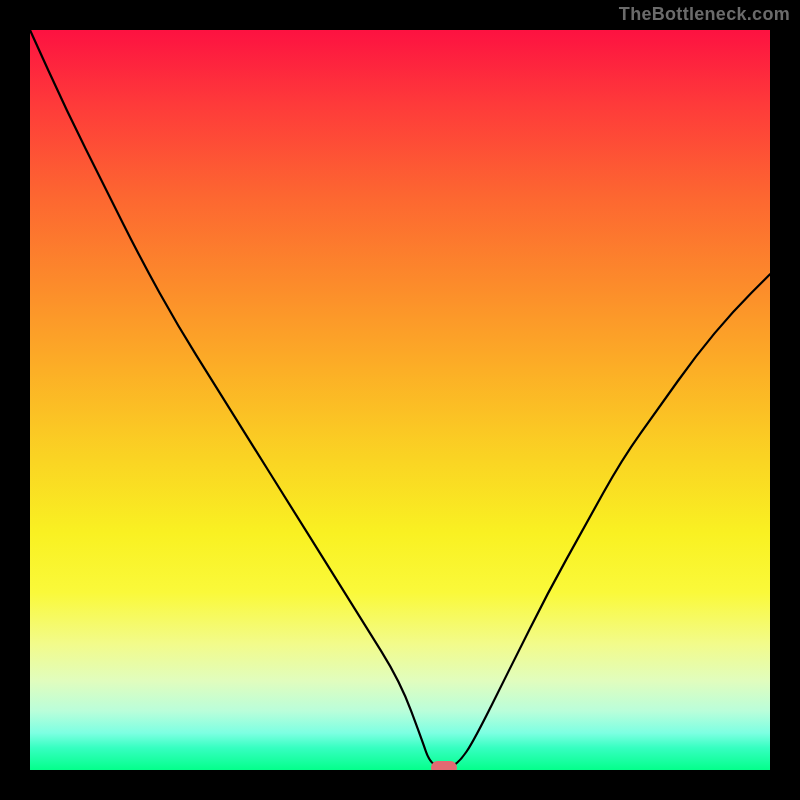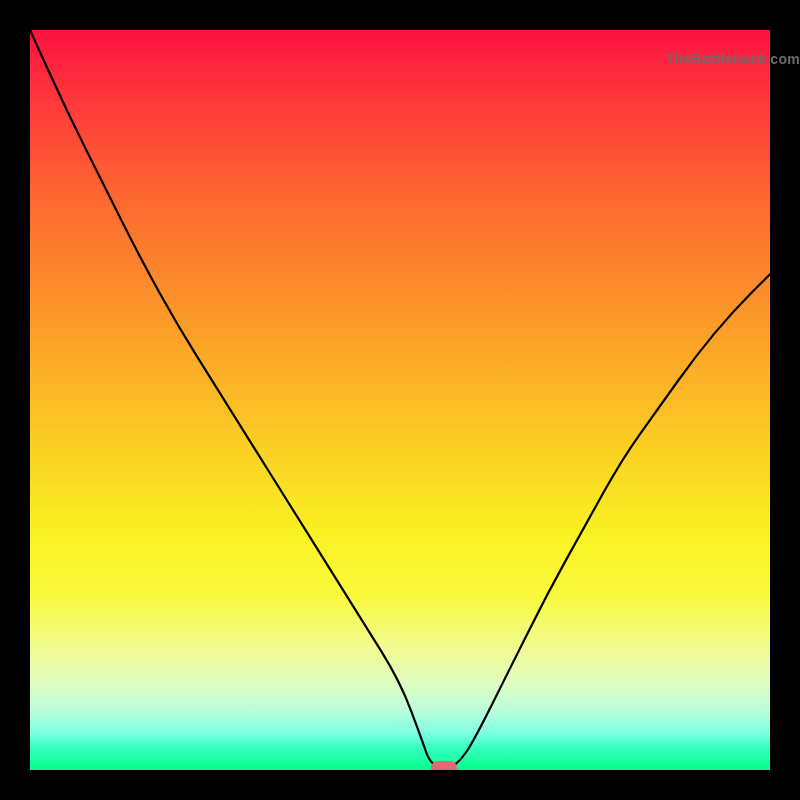--- a/index.html
+++ b/index.html
@@ -13,27 +13,26 @@
   }
   .stage {
     position: relative;
     width: 800px;
     height: 800px;
     background: #000;
   }
   .watermark {
     position: absolute;
     top: 4px;
-    right: 0;
+    right: 10px;
     color: #6b6b6b;
-    font-size: 14px;
+    font-size: 18px;
     font-weight: 600;
     z-index: 20;
     letter-spacing: 0.3px;
-    margin-top: 47px;
   }
   .plot {
     position: absolute;
     left: 30px;
     top: 30px;
     width: 740px;
     height: 740px;
     overflow: hidden;
   }
   .gradient {

